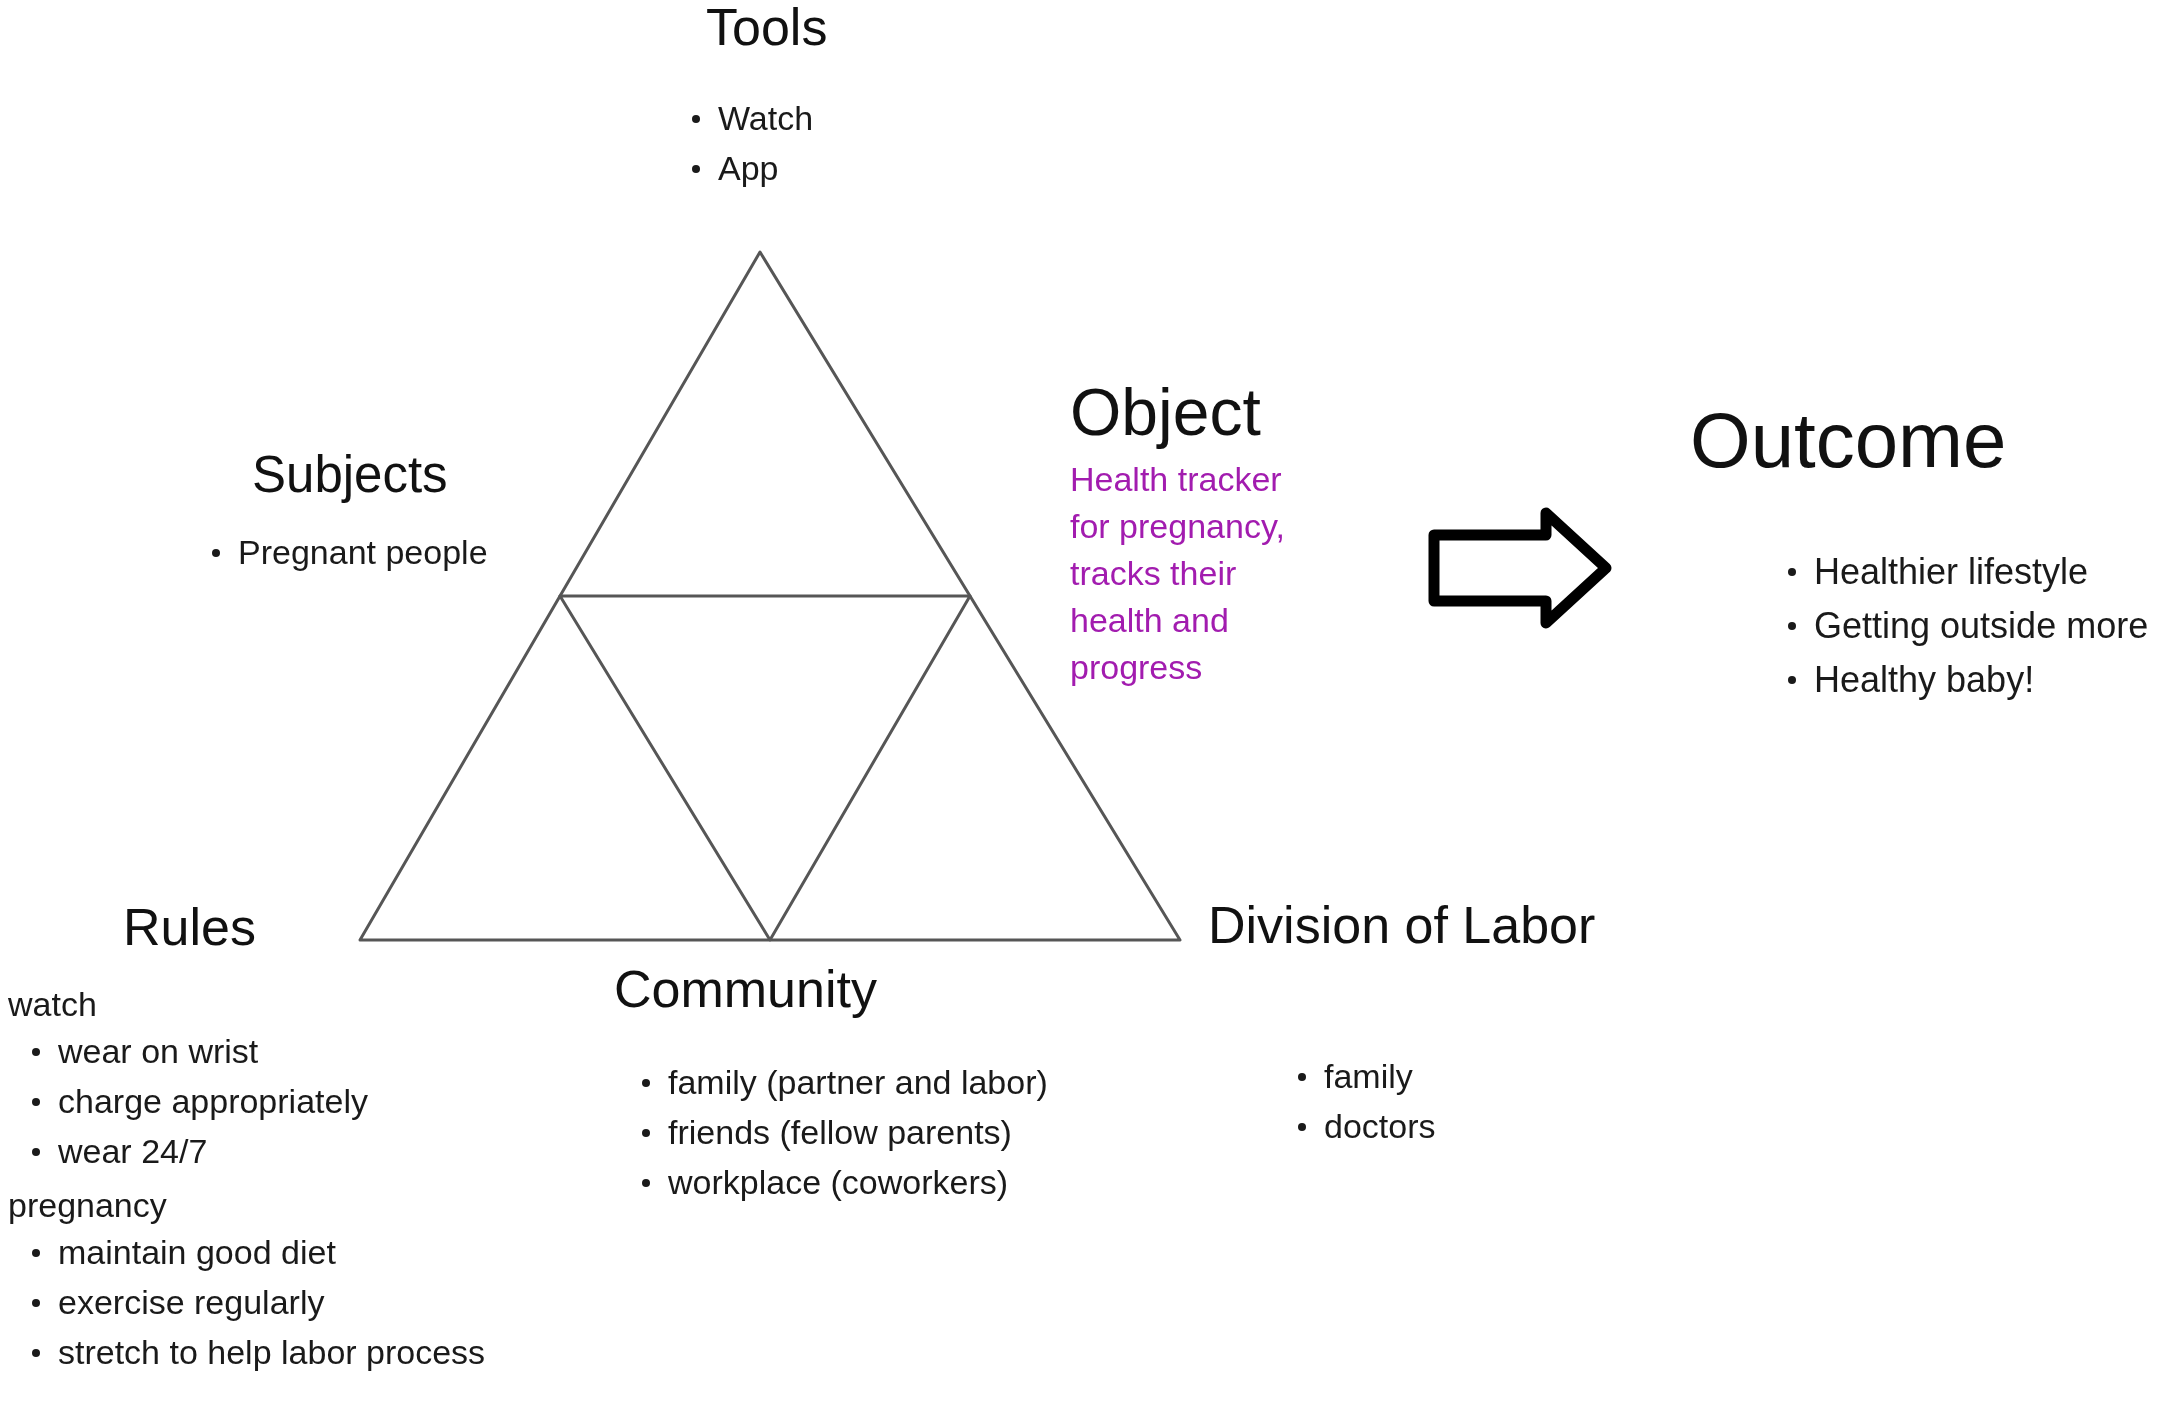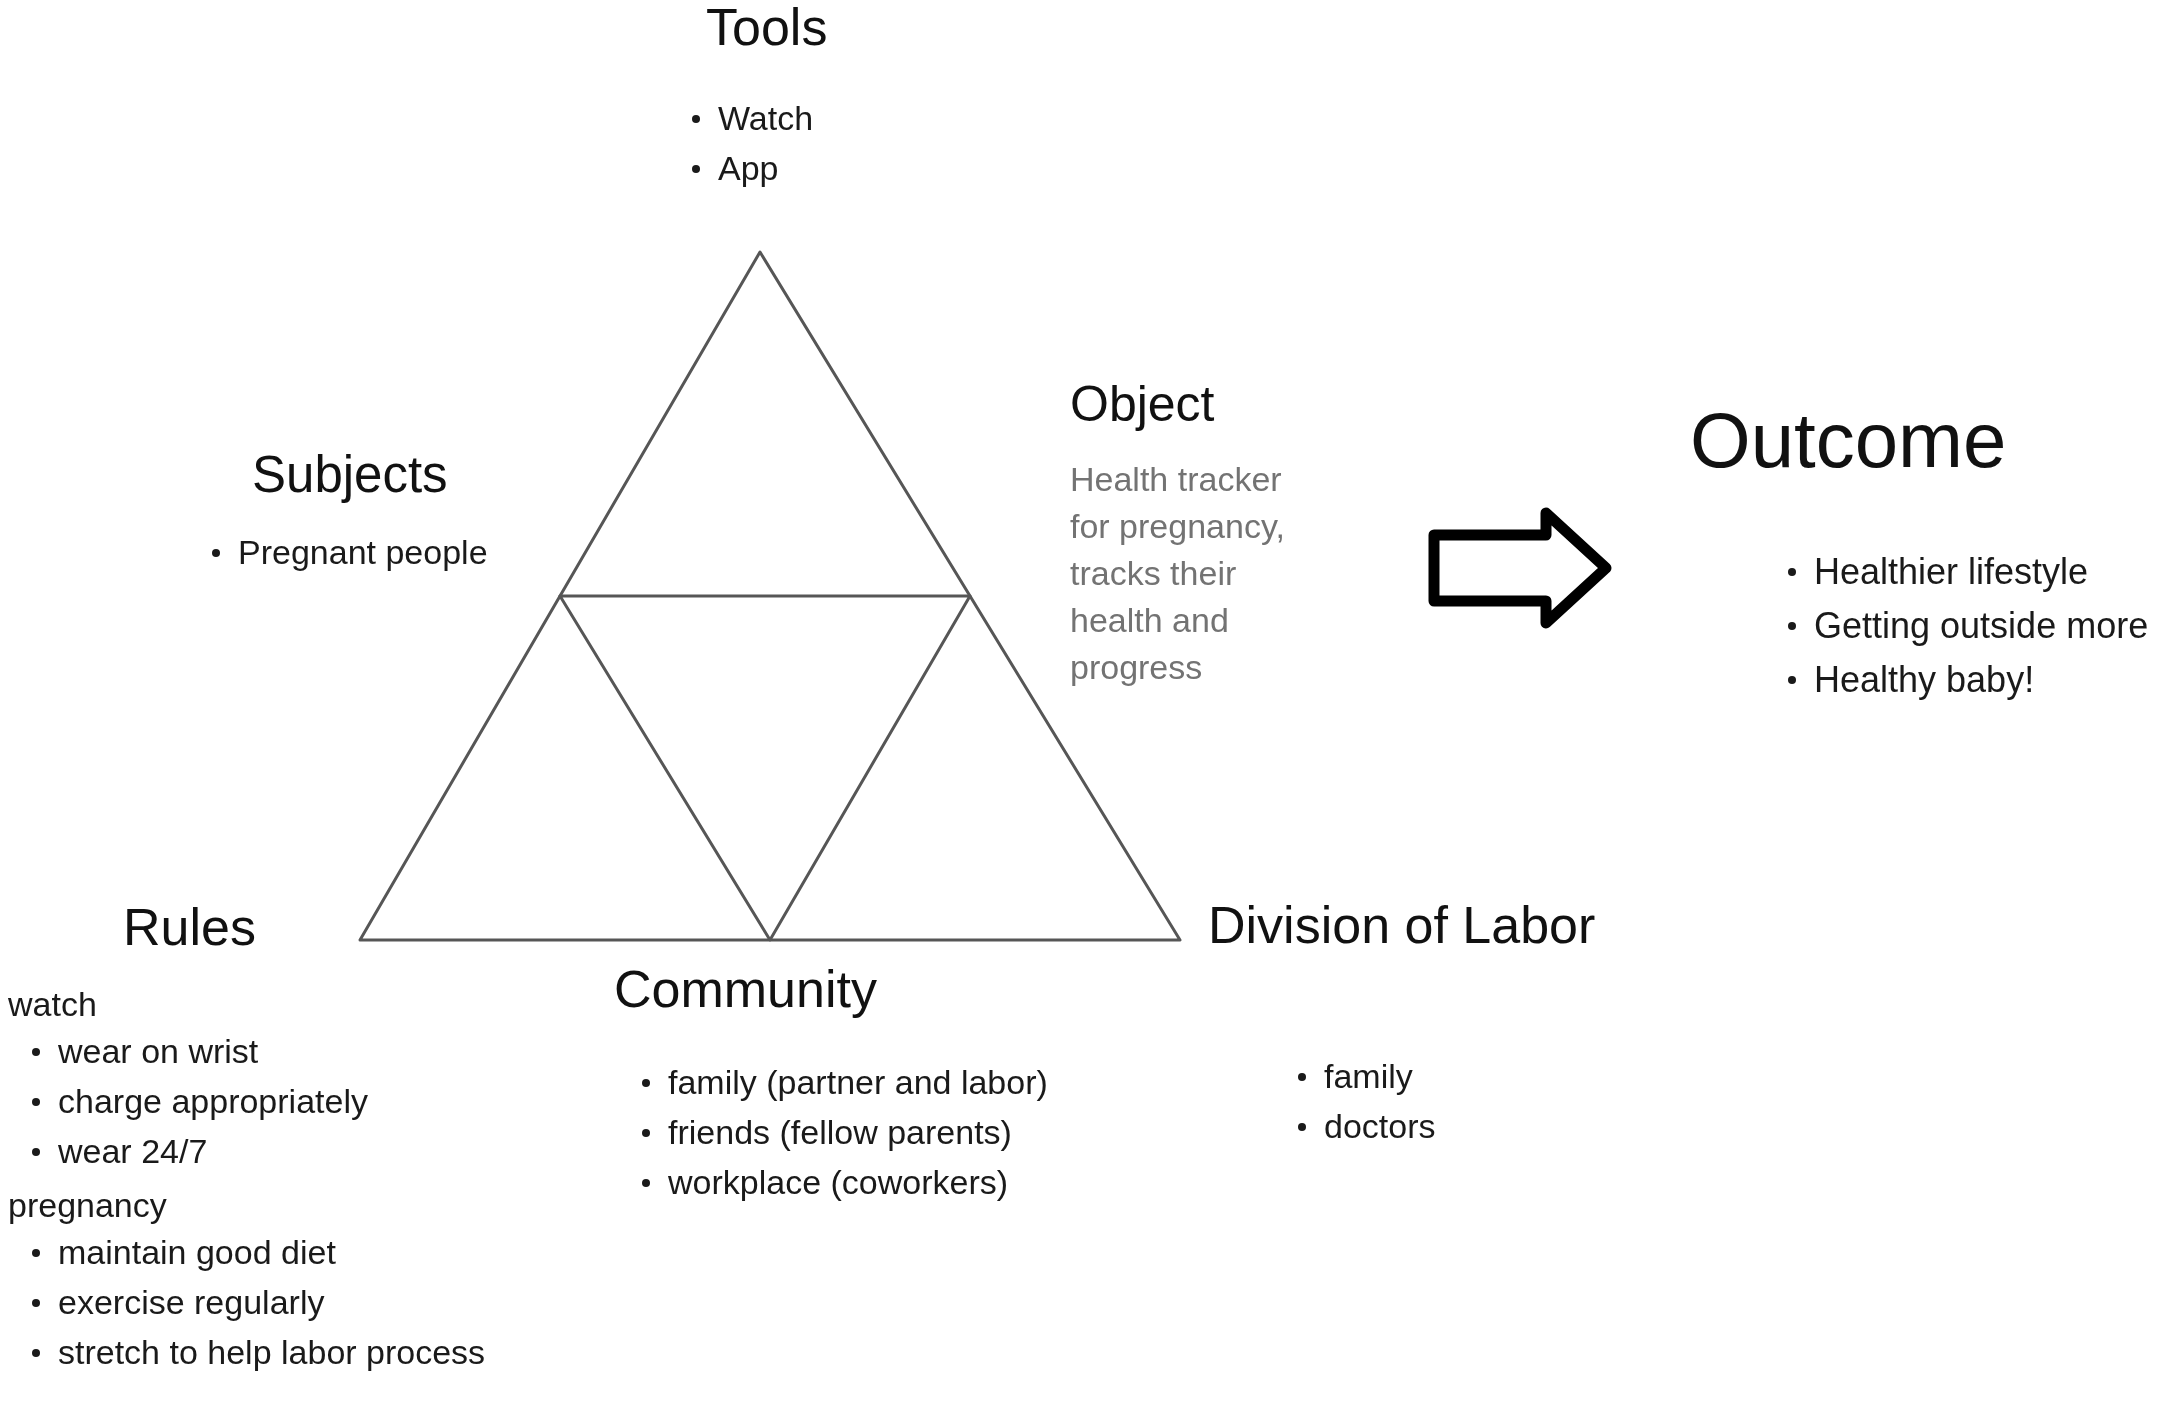--- a/index.html
+++ b/index.html
@@ -26,21 +26,21 @@
 
   
   .node-heading {
     font-weight: 400;
     color: #111111;
     line-height: 1.05;
     white-space: nowrap;
   }
   .h-tools      { font-size: 52px; }
   .h-subjects   { font-size: 51px; }
-  .h-object     { font-size: 50px; }
+  .h-object     { font-size: 66px; }
   .h-outcome    { font-size: 78px; }
   .h-rules      { font-size: 52px; }
   .h-community  { font-size: 52px; }
   .h-dol        { font-size: 52px; }
 
   
   ul.bullets {
     margin: 0;
     padding: 0 0 0 46px;
     list-style: none;
@@ -71,21 +71,21 @@
     line-height: 1.2;
     color: #1a1a1a;
     margin: 0 0 6px 0;
     white-space: nowrap;
   }
 
   
   .object-body {
     font-size: 34px;
     line-height: 1.38;
-    color: #737373;
+    color: #a21caf;
     width: 250px;
   }
 
   
   svg.layer {
     position: absolute;
     left: 0;
     top: 0;
     width: 2180px;
     height: 1409px;

